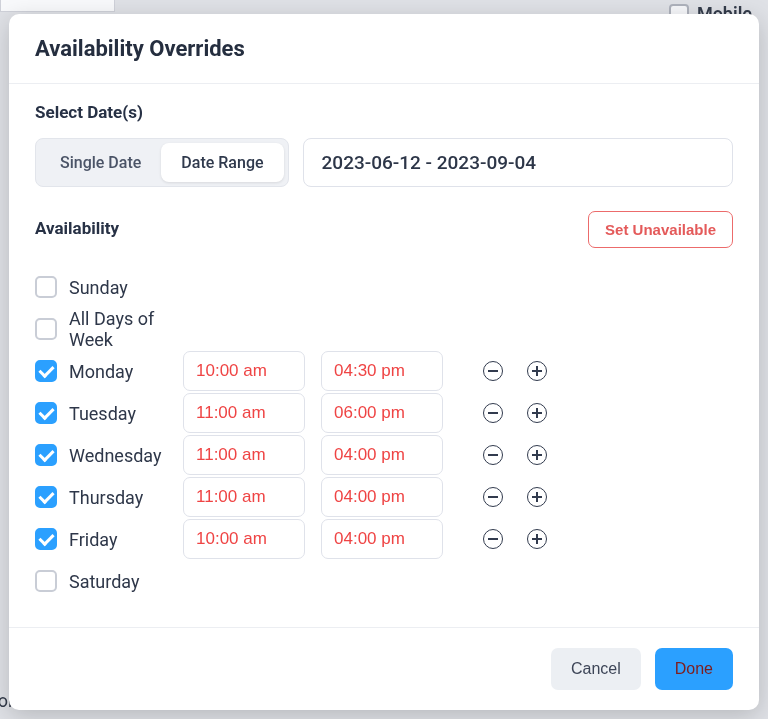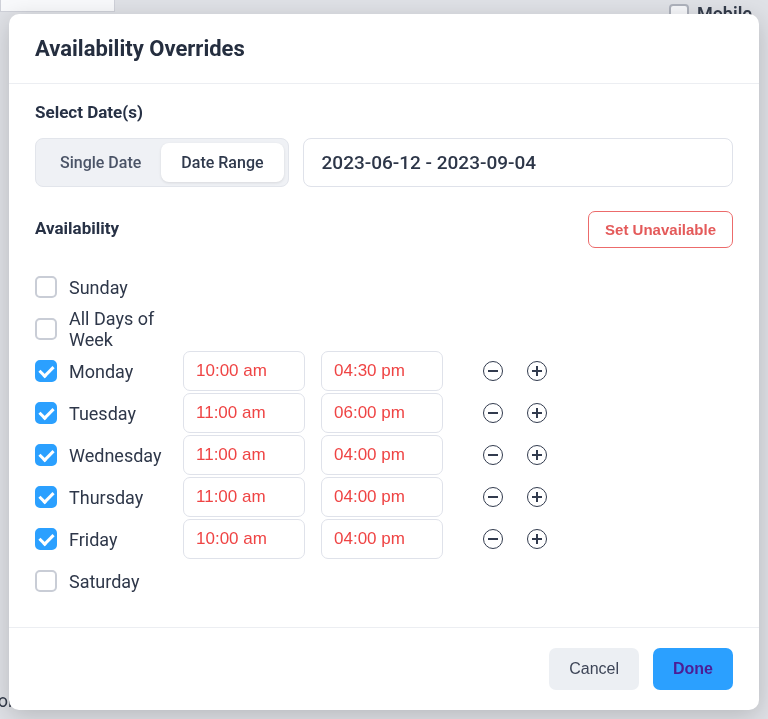--- a/index.html
+++ b/index.html
@@ -177,21 +177,21 @@
     }
     .btn {
       padding: 12px 20px;
       font-size: 16px;
       border-radius: 7px;
       border:none;
       cursor:pointer;
       font-weight: 500;
     }
     .btn-cancel { background:#eceff3; color:#3d4557; }
-    .btn-done { background:#2ba0ff; color:#4c1d95;font-weight:bold; }
+    .btn-done { background:#2ba0ff; color:#7f1d1d; }
   </style>
 </head>
 <body>
 
 <div class="bg-box"></div>
 <div class="bg-text bg-mobile">
   <span class="check"></span>
   <span>Mobile</span>
 </div>
 <div class="bg-text bg-bottom">

